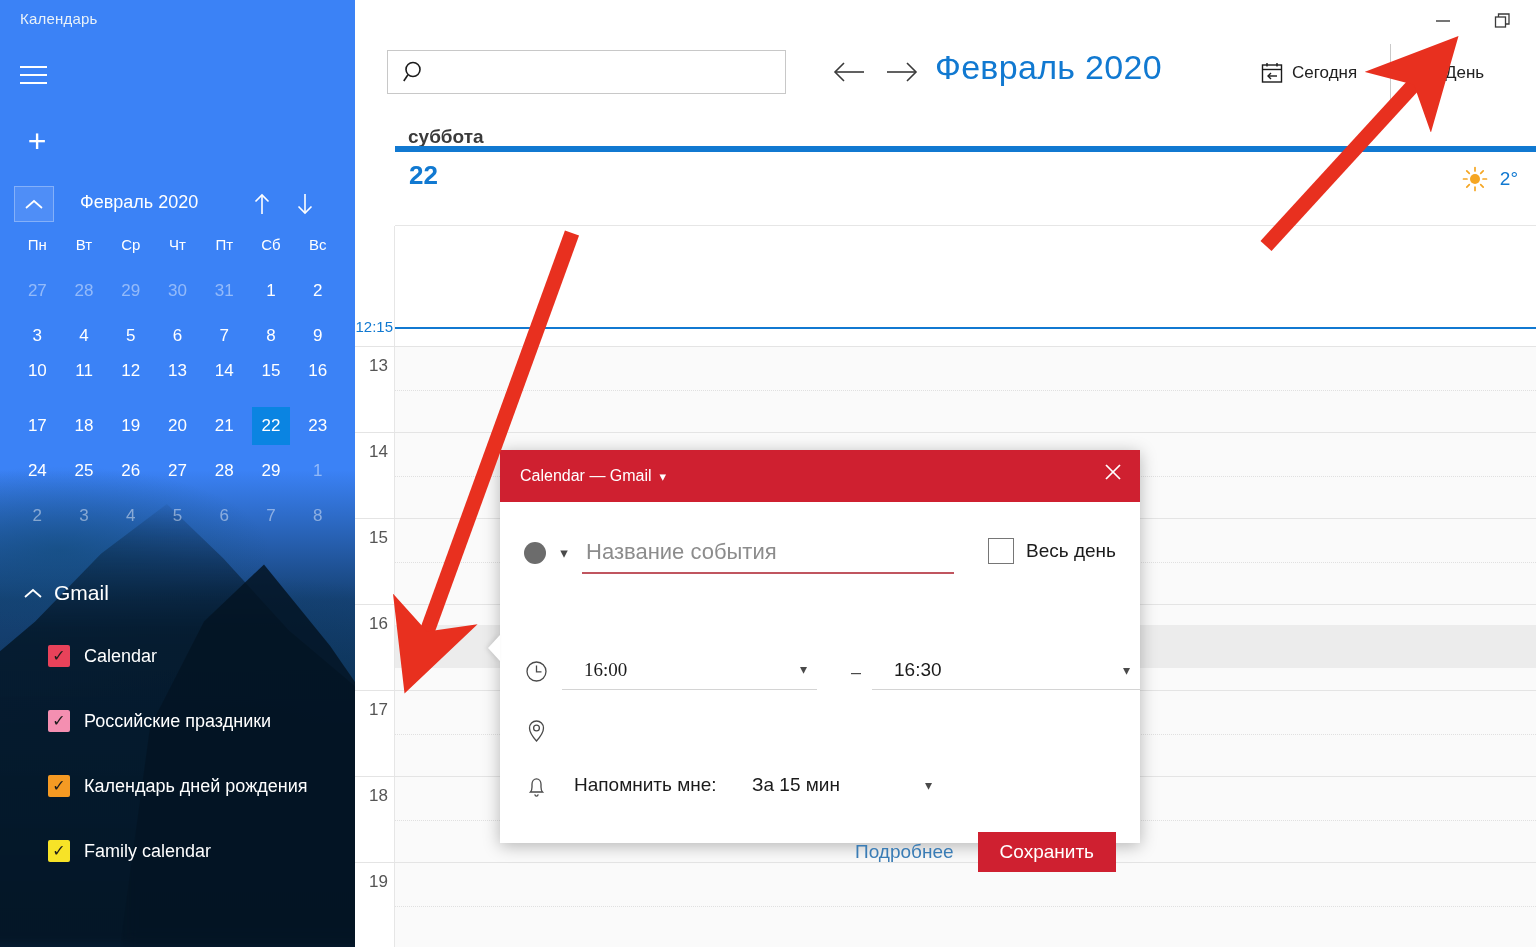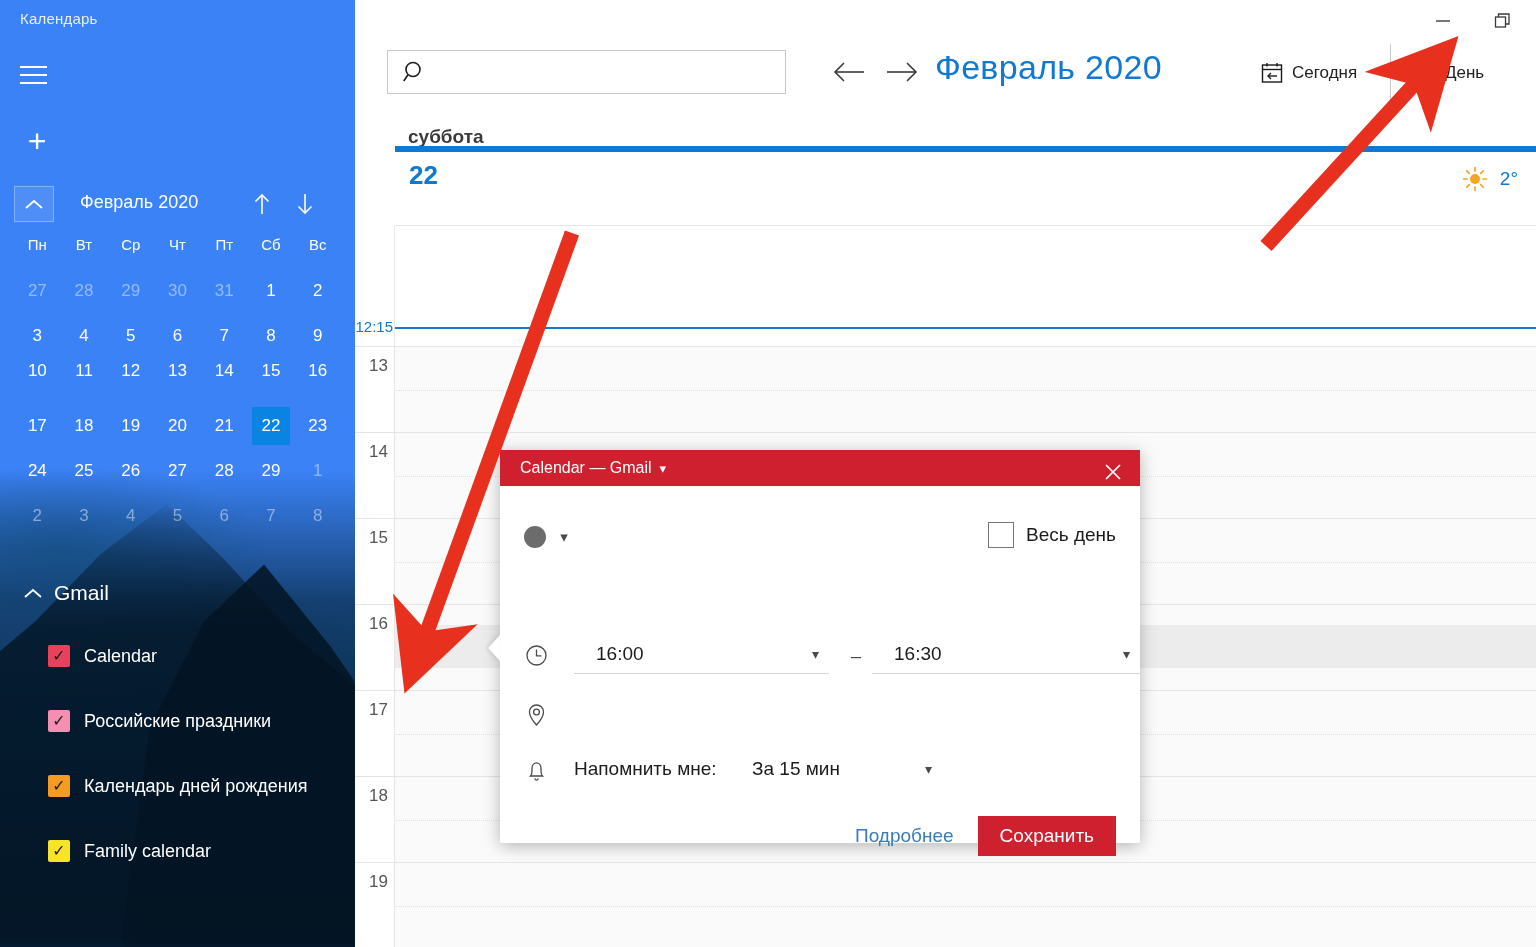--- a/index.html
+++ b/index.html
@@ -236,21 +236,21 @@
     font-size: 15px; color: #1179d1; font-weight: 400; z-index: 6;
   }
 
   
   .dialog {
     position: absolute; left: 500px; top: 450px; width: 640px; height: 393px;
     background: #ffffff; z-index: 40;
     box-shadow: 0 3px 16px rgba(0,0,0,.28);
   }
   .dlg-head {
-    height: 36px; background: #cf2030; position: relative;
+    height: 52px; background: #cf2030; position: relative;
     display: flex; align-items: center;
   }
   .dlg-head .title {
     font-size: 16px; color: #ffffff; margin-left: 20px;
   }
   .dlg-head .chev { margin-left: 8px; color: #fff; font-size: 13px; cursor: pointer; }
   .dlg-close {
     position: absolute; right: 0; top: 0; width: 54px; height: 44px;
     display: flex; align-items: center; justify-content: center; cursor: pointer;
     color: #fff; font-size: 22px; font-weight: 300;
@@ -289,21 +289,21 @@
 
   .row-time { position: absolute; left: 24px; top: 148px; width: 592px; height: 44px; }
   .icon-col {
     position: absolute; left: 0; top: 4px; width: 44px; height: 34px;
     display: flex; align-items: center; justify-content: flex-start;
   }
   .time-field {
     position: absolute; height: 40px; border-bottom: 1px solid #d4d4d4;
     display: flex; align-items: center; cursor: pointer;
   }
-  .time-field.start { left: 50px; width: 255px; }
+  .time-field.start { left: 38px; width: 255px; font-family: Liberation Serif, serif; }
   .time-field.end   { left: 348px; width: 268px; }
   .time-field .val { font-size: 19px; color: #1b1b1b; padding-left: 22px; }
   .time-field .chv { position: absolute; right: 10px; color: #4a4a4a; font-size: 14px; }
   .time-dash {
     position: absolute; left: 327px; top: 12px; font-size: 18px; color: #4a4a4a;
   }
 
   .row-place { position: absolute; left: 24px; top: 208px; width: 592px; height: 44px; }
   .place-field {
     position: absolute; left: 50px; width: 566px; height: 40px;
@@ -624,20 +624,21 @@
             <line x1="17" y1="3" x2="3" y2="17" stroke="#ffffff" stroke-width="1.7"></line>
           </svg>
         </div>
       </div>
 
       <div class="dlg-body">
 
         <div class="row-title">
           <div class="color-dot"></div>
           <div class="dot-chev">▾</div>
+          <input class="title-input" type="text" placeholder="Название события" style="">
           <div class="allday-chk">
             <div class="allday-box"></div>
             <span class="allday-lbl">Весь день</span>
           </div>
         </div>
 
         <div class="row-time">
           <div class="icon-col">
             <svg width="25" height="25" viewBox="0 0 25 25">
               <circle cx="12.5" cy="12.5" r="9.5" fill="none" stroke="#4a4a4a" stroke-width="1.3"></circle>

